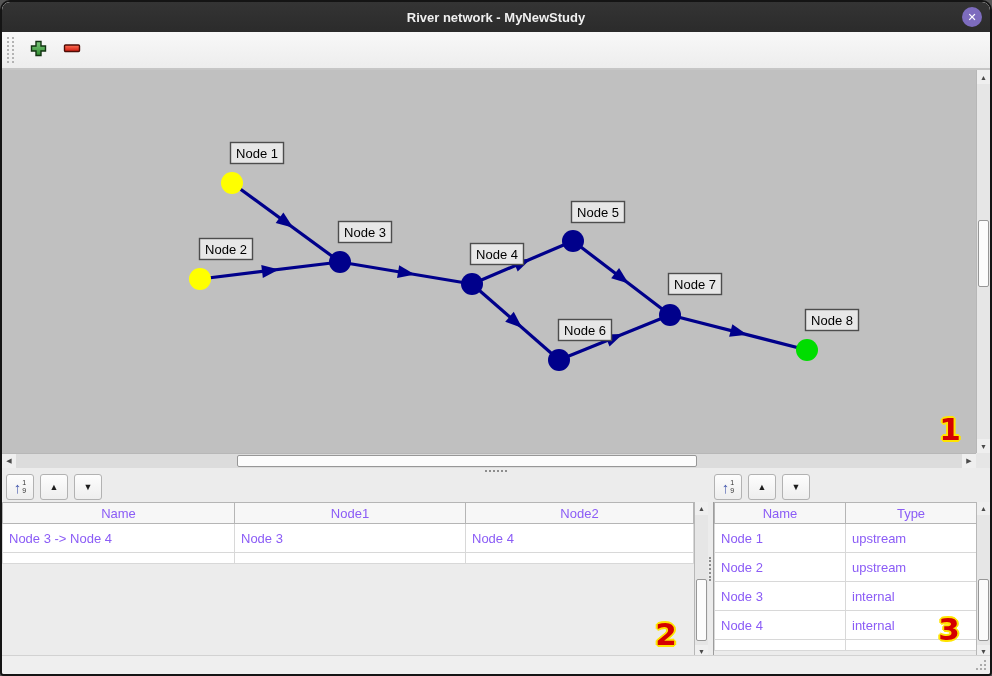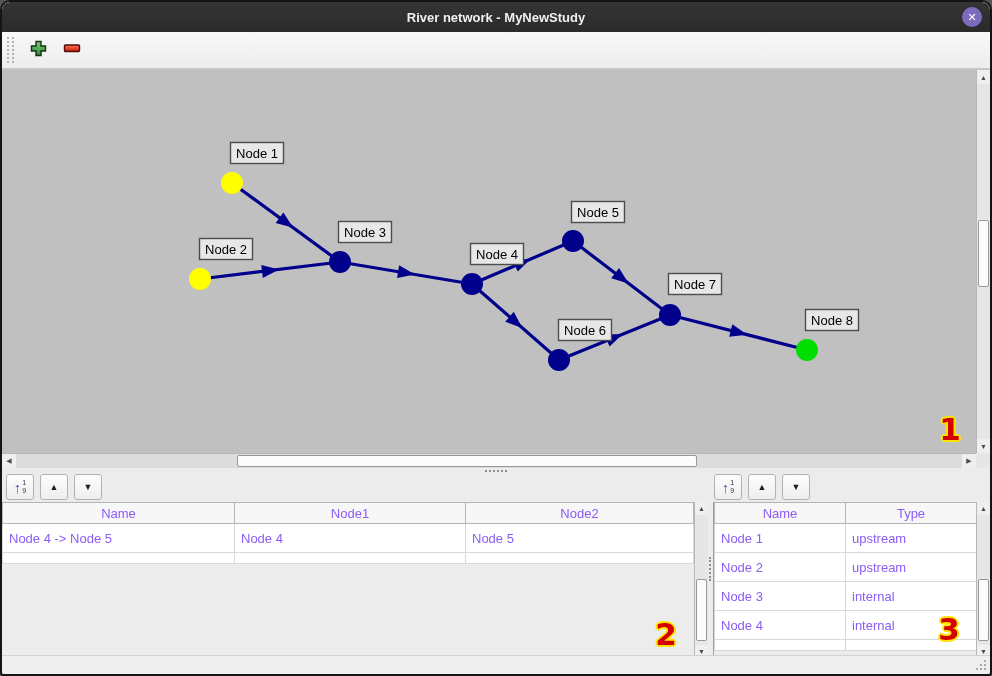--- a/index.html
+++ b/index.html
@@ -262,23 +262,23 @@
           </colgroup>
         <thead>
             <tr id="branches-head">
               <th>Name</th>
               <th>Node1</th>
               <th>Node2</th>
             </tr>
           </thead>
         <tbody id="branches-body">
             <tr>
-              <td>Node 4 -&gt; Node 5</td>
+              <td>Node 3 -&gt; Node 4</td>
+              <td>Node 3</td>
               <td>Node 4</td>
-              <td>Node 5</td>
             </tr>
             <tr class="stub">
               <td></td>
               <td></td>
               <td></td>
             </tr>
           </tbody>
       </table>
       <div class="tv-scroll">
         <div class="sb-btn sb-up">▲</div>

